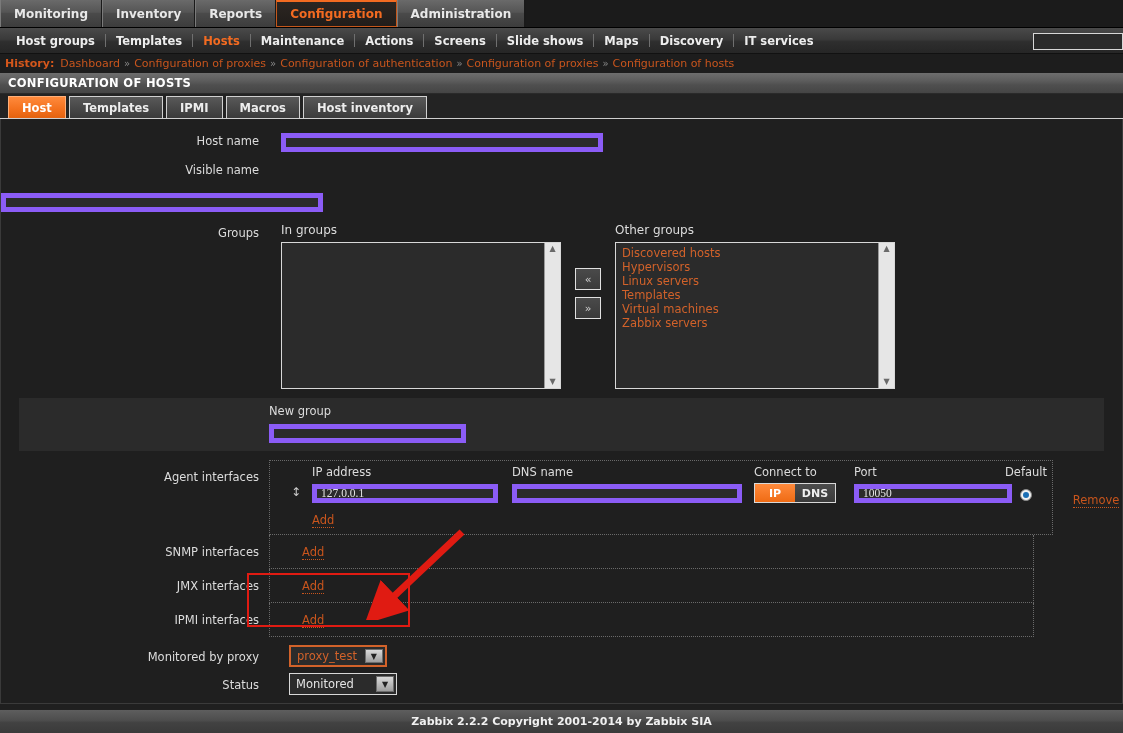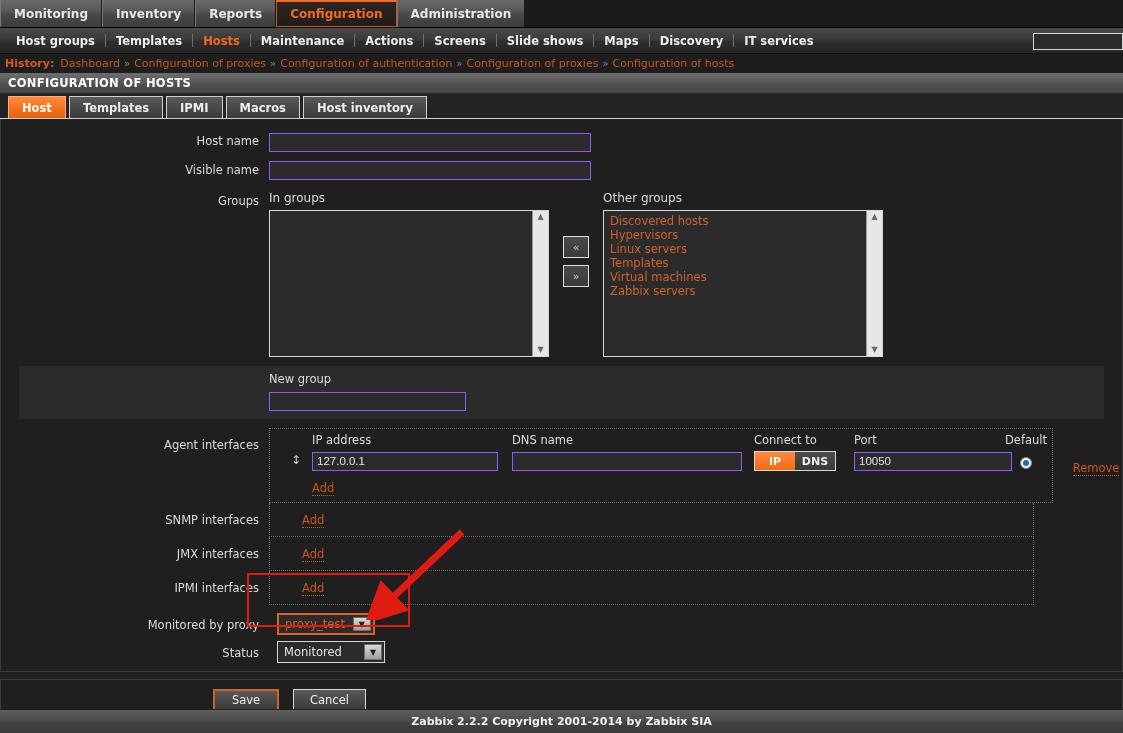--- a/index.html
+++ b/index.html
@@ -103,33 +103,33 @@
     background: linear-gradient(to bottom, #ff8a3c 0%, #f4721f 55%, #e4620f 100%);
     border-color: #ffb07a;
   }
 
   
   .formwrap { padding: 0; background: #1f1f1f; }
   .formbox {
     margin: 0; border: 1px solid #3a3a3a; border-top: none;
     background: #1f1f1f;
   }
-  .row { display: flex; }
+  .row { display: flex; gap: 12px; }
   .lbl {
     width: 268px; min-width: 268px;
     text-align: right; padding-right: 10px;
     font-size: 11.5px; color: #dcdcdc;
     padding-top: 6px;
   }
   .fld { flex: 1; padding-top: 3px; }
 
   .txtinput {
-    background: #2b2b2b; border: 1px solid #8b5cf6;
+    background: #2b2b2b; border: 5px solid #8b5cf6;
     color: #e4e4e4; height: 19px; font-size: 11.5px;
-    padding: 0 4px; font-family: Liberation Sans, sans-serif;
+    padding: 0 4px; font-family: Liberation Serif, serif;
   }
   .txtinput.wide { width: 322px; }
   .txtinput.newgroup { width: 197px; }
 
   
   .groupsrow { display: flex; align-items: flex-start; }
   .grp-col { }
   .grp-caption { font-size: 12px; color: #dcdcdc; margin-bottom: 5px; }
   .listbox {
     width: 280px; height: 147px;
@@ -340,21 +340,21 @@
 <div class="formwrap">
  <div class="formbox">
 
   <div class="row" style="padding-top:9px;">
     <div class="lbl">Host name</div>
     <div class="fld">
       <input class="txtinput wide" type="text" value="" placeholder="" style="">
     </div>
   </div>
 
-  <div class="row" style="padding-top:5px;">
+  <div class="row" style="padding-top:5px;flex-direction:column;">
     <div class="lbl">Visible name</div>
     <div class="fld">
       <input class="txtinput wide" type="text" value="" placeholder="" style="">
     </div>
   </div>
 
   <div class="row" style="padding-top:8px;">
     <div class="lbl">Groups</div>
     <div class="fld">
       <div class="groupsrow">

